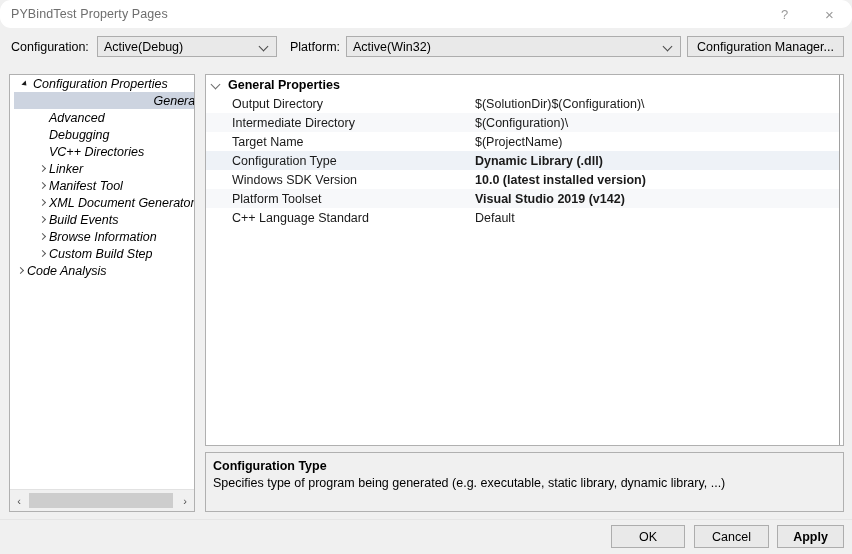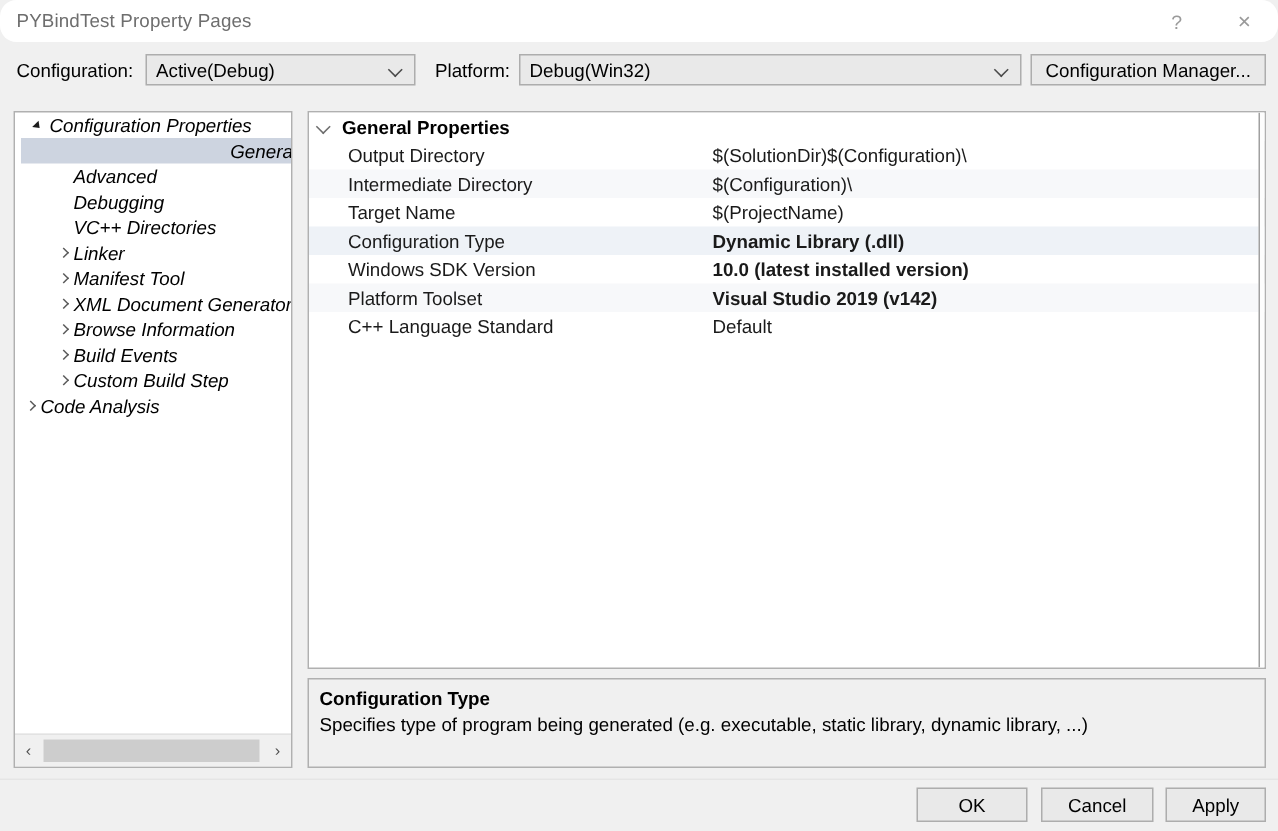--- a/index.html
+++ b/index.html
@@ -328,21 +328,21 @@
 </div>
 
 <div class="config-row">
   <div class="lbl" style="left:11px; top:10px;">Configuration:</div>
   <div class="combo" style="left:97px; top:6px; width:180px;">
     <span class="combo-text">Active(Debug)</span>
     <span class="combo-arrow"></span>
   </div>
   <div class="lbl" style="left:290px; top:10px;">Platform:</div>
   <div class="combo" style="left:346px; top:6px; width:335px;">
-    <span class="combo-text">Debug(Win32)</span>
+    <span class="combo-text">Active(Win32)</span>
     <span class="combo-arrow"></span>
   </div>
   <div class="btn" style="left:687px; top:6px; width:157px; height:21px;">Configuration Manager...</div>
 </div>
 
 <div class="tree-panel">
   <div class="tree-scroll" id="tree-list">
       <div class="tree-item" style="padding-left: 6px;">
         <span class="exp open"></span>
         <span class="tree-label">Configuration Properties</span>
@@ -370,25 +370,25 @@
       <div class="tree-item" style="padding-left: 22px; align-items: center;">
         <span class="exp closed"></span>
         <span class="tree-label">Manifest Tool</span>
       </div>
       <div class="tree-item" style="padding-left: 22px;">
         <span class="exp closed"></span>
         <span class="tree-label">XML Document Generator</span>
       </div>
       <div class="tree-item" style="padding-left: 22px;">
         <span class="exp closed"></span>
+        <span class="tree-label">Build Events</span>
+      </div>
+      <div class="tree-item" style="padding-left: 22px;">
+        <span class="exp closed"></span>
         <span class="tree-label">Browse Information</span>
-      </div>
-      <div class="tree-item" style="padding-left: 22px;">
-        <span class="exp closed"></span>
-        <span class="tree-label">Build Events</span>
       </div>
       <div class="tree-item" style="padding-left: 22px;">
         <span class="exp closed"></span>
         <span class="tree-label">Custom Build Step</span>
       </div>
       <div class="tree-item" style="">
         <span class="exp closed"></span>
         <span class="tree-label">Code Analysis</span>
       </div>
     </div>
@@ -441,14 +441,14 @@
 
 <div class="desc-panel">
   <div class="desc-title">Configuration Type</div>
   <div class="desc-body">Specifies type of program being generated (e.g. executable, static library, dynamic library, ...)</div>
 </div>
 
 <div class="footer-sep"></div>
 <div class="footer">
   <div class="btn" style="left:611px; top:5px; width:74px; height:23px;">OK</div>
   <div class="btn" style="left:694px; top:5px; width:75px; height:23px;">Cancel</div>
-  <div class="btn" style="left:777px; top:5px; width:67px; height:23px;">Apply</div>
+  <div class="btn" style="left:777px; top:5px; width:67px; height:23px;font-weight:bold;">Apply</div>
 </div>
 
 </body></html>

